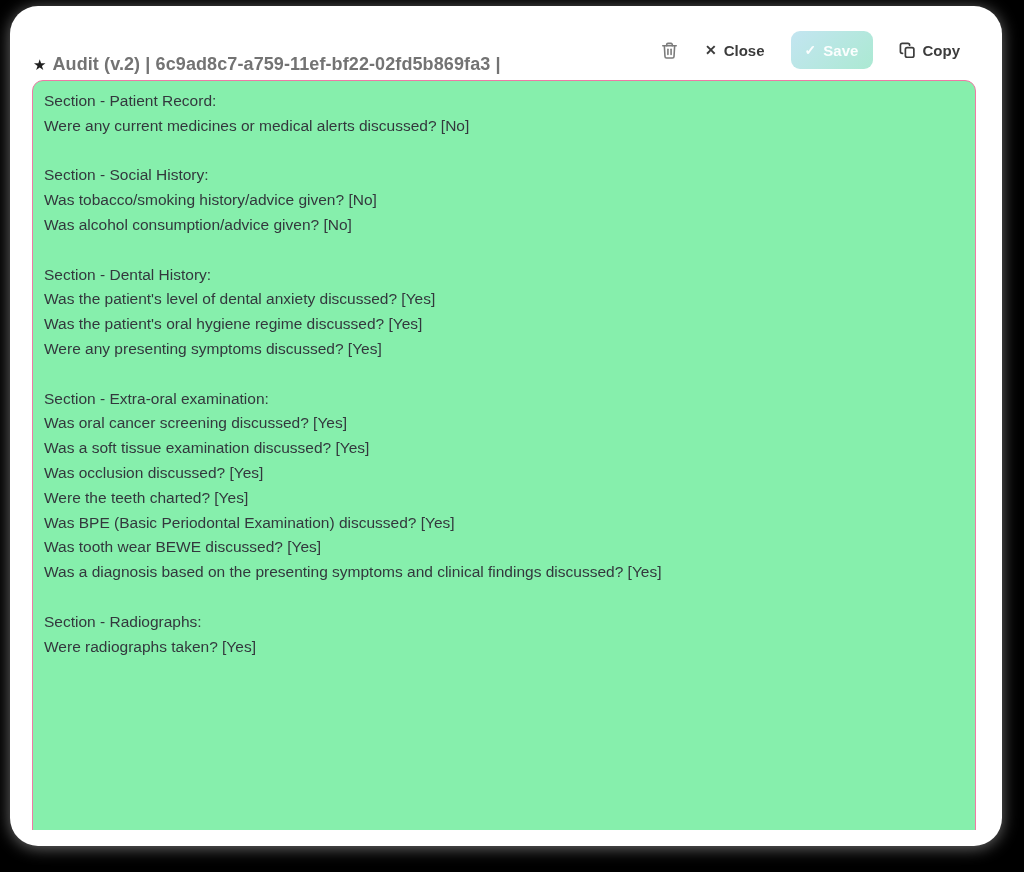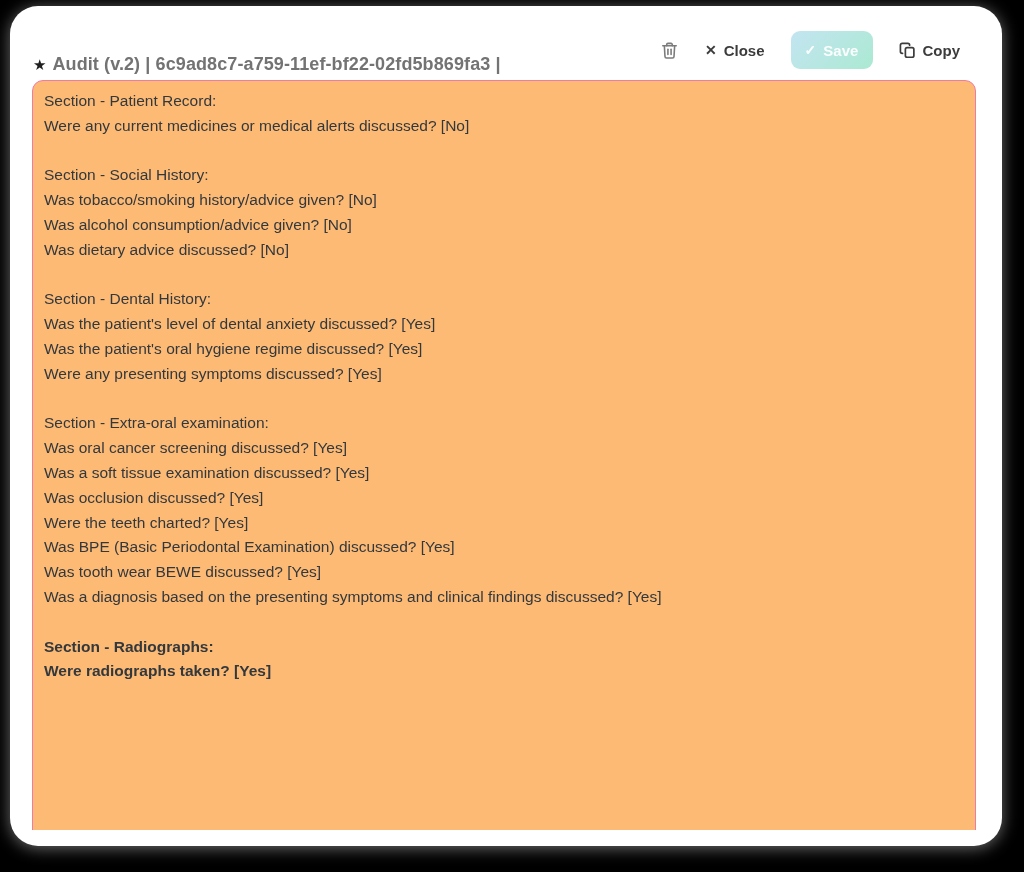--- a/index.html
+++ b/index.html
@@ -102,24 +102,24 @@
     height: 750px;
     overflow: hidden;
   }
   .doc-box {
     box-sizing: border-box;
     width: 100%;
     min-height: 786px;
     border: 1.5px solid #ee7aa6;
     border-radius: 11px;
     padding: 8px 11px;
-    background: #fdba74;
+    background: #86efac;
   }
   .doc-section { margin-bottom: 24.8px; }
-  .doc-section:last-child { margin-bottom: 0; font-weight: bold; }
+  .doc-section:last-child { margin-bottom: 0; }
   .doc-line {
     font-size: 15.5px;
     line-height: 24.8px;
     color: #33383d;
     white-space: pre-wrap;
   }
 </style>
 </head>
 <body style="background: rgb(0, 0, 0);">
 
@@ -168,21 +168,20 @@
     <div class="doc-box" style="border-color: rgb(238, 122, 166);">
       <div>
           <div class="doc-section">
             <div class="doc-line">Section - Patient Record:</div>
             <div class="doc-line">Were any current medicines or medical alerts discussed? [No]</div>
           </div>
           <div class="doc-section">
             <div class="doc-line">Section - Social History:</div>
             <div class="doc-line">Was tobacco/smoking history/advice given? [No]</div>
             <div class="doc-line">Was alcohol consumption/advice given? [No]</div>
-            <div class="doc-line">Was dietary advice discussed? [No]</div>
           </div>
           <div class="doc-section">
             <div class="doc-line">Section - Dental History:</div>
             <div class="doc-line">Was the patient's level of dental anxiety discussed? [Yes]</div>
             <div class="doc-line">Was the patient's oral hygiene regime discussed? [Yes]</div>
             <div class="doc-line">Were any presenting symptoms discussed? [Yes]</div>
           </div>
           <div class="doc-section">
             <div class="doc-line">Section - Extra-oral examination:</div>
             <div class="doc-line">Was oral cancer screening discussed? [Yes]</div>

